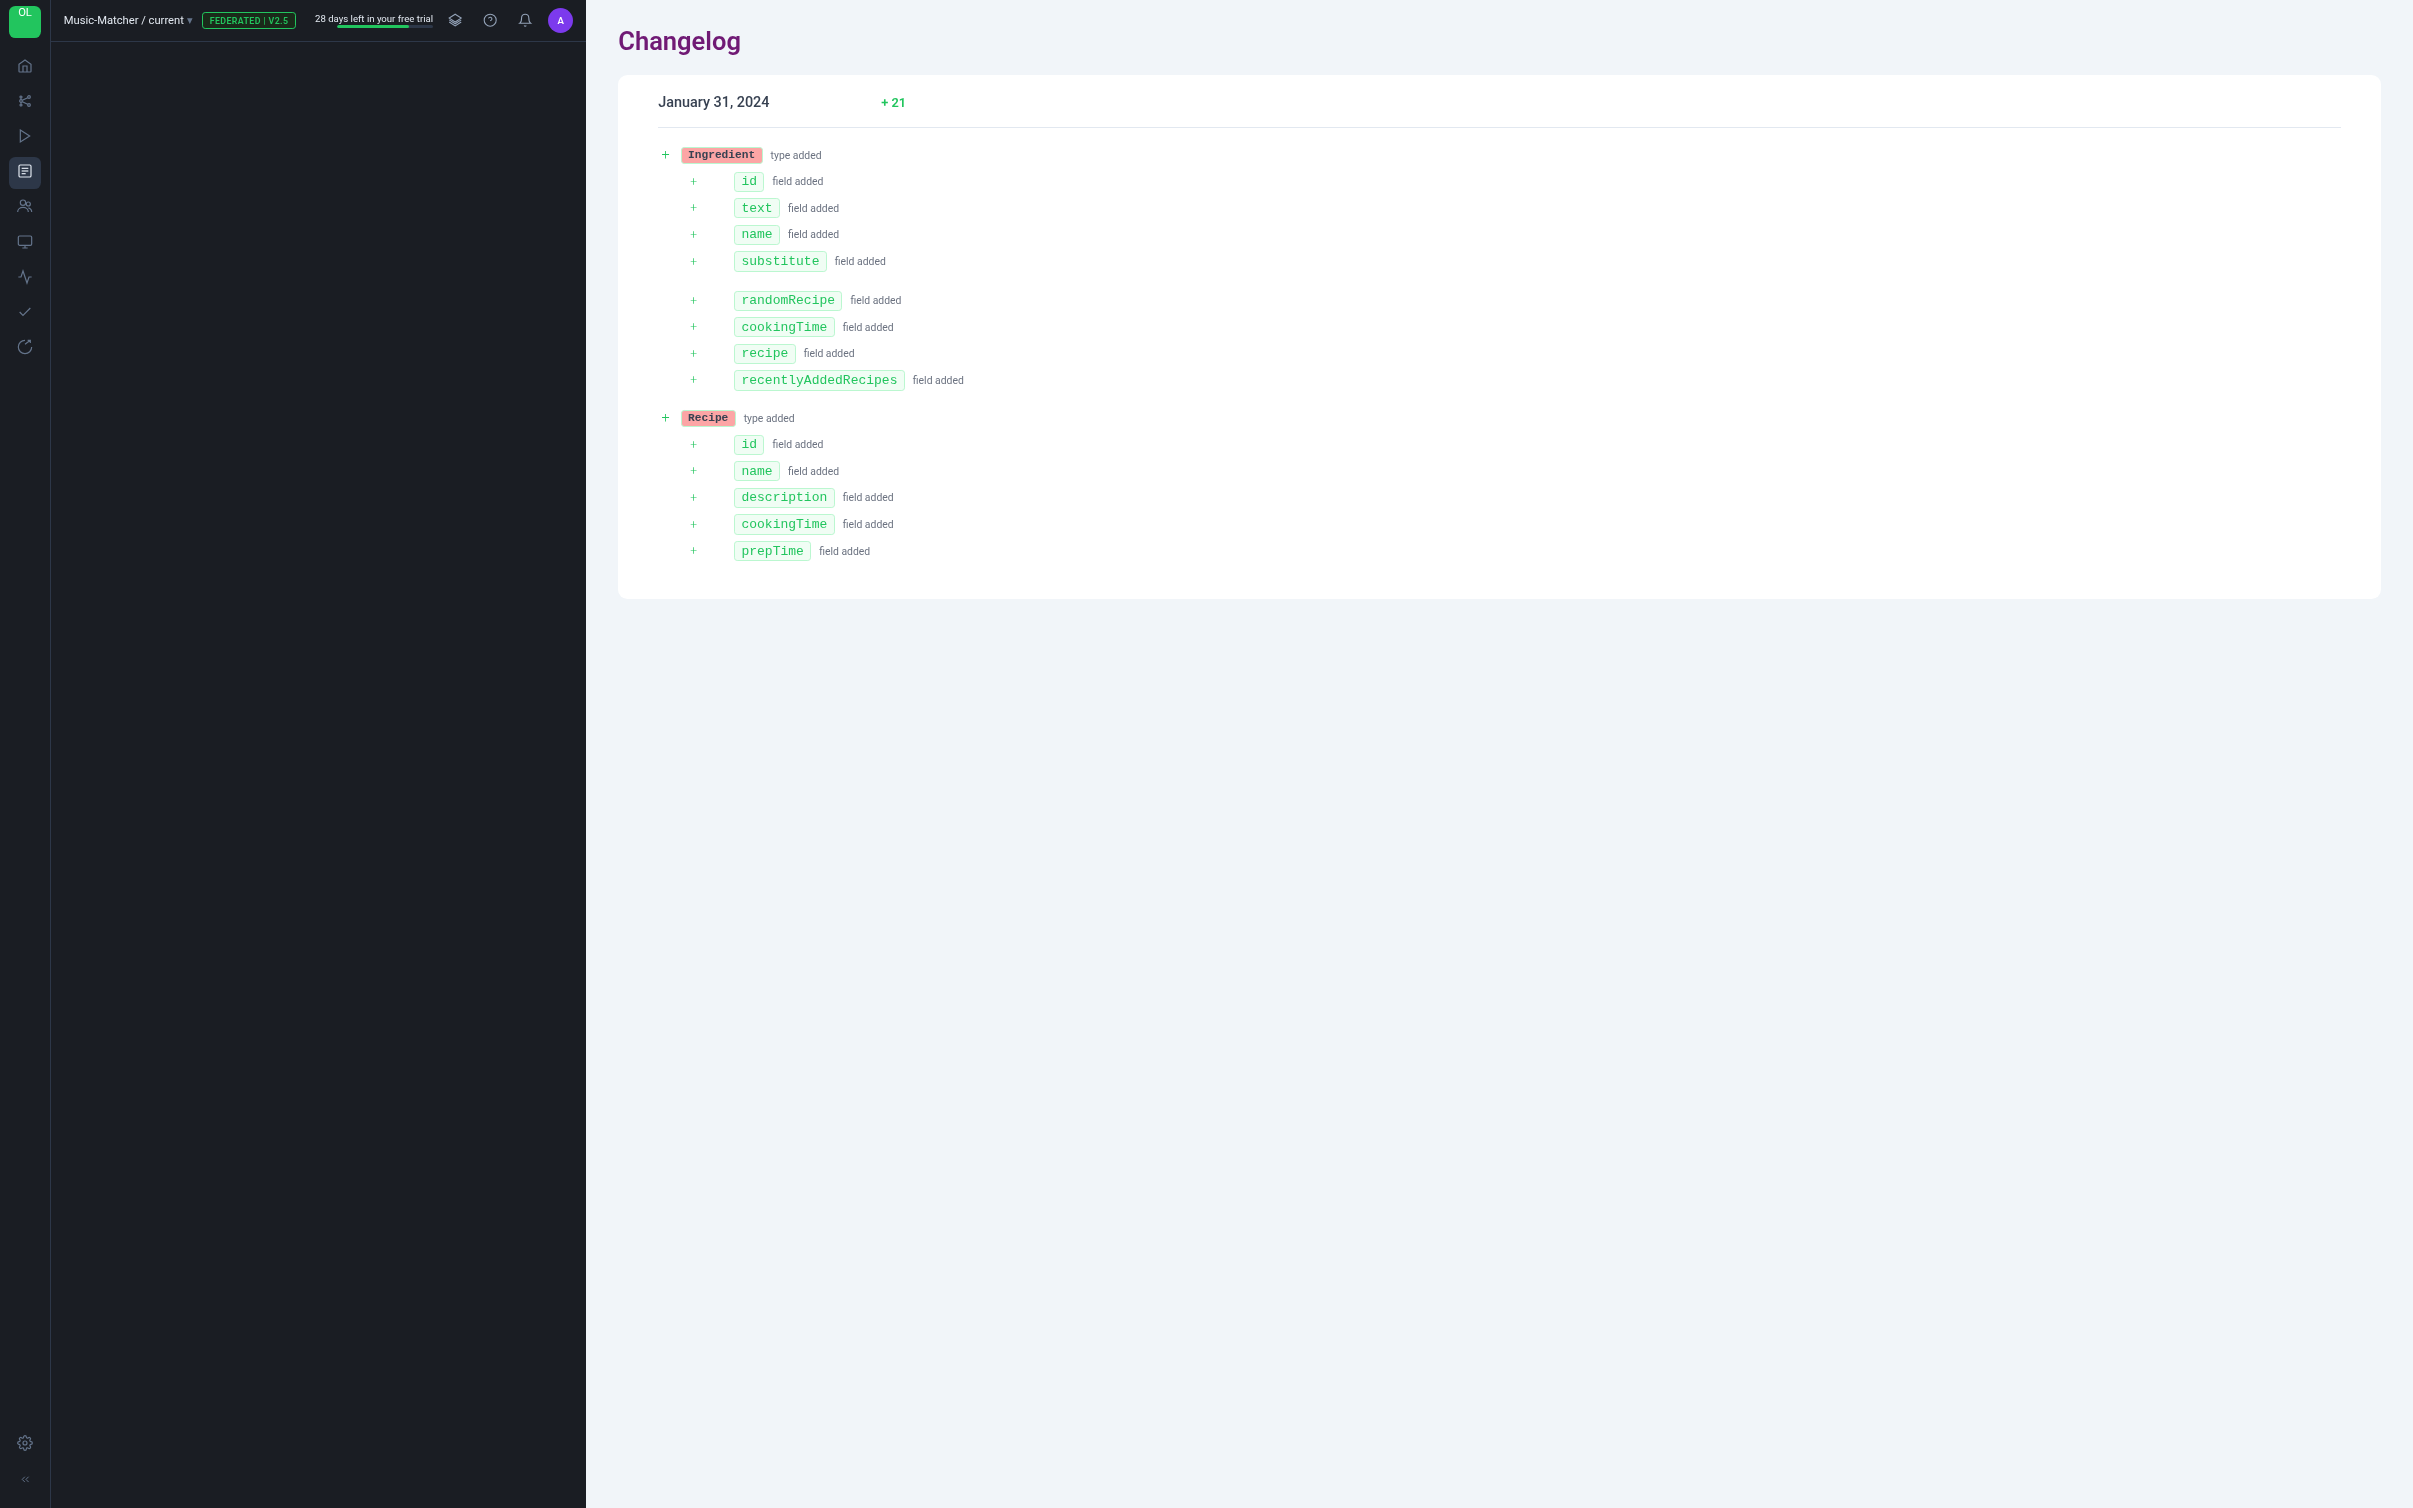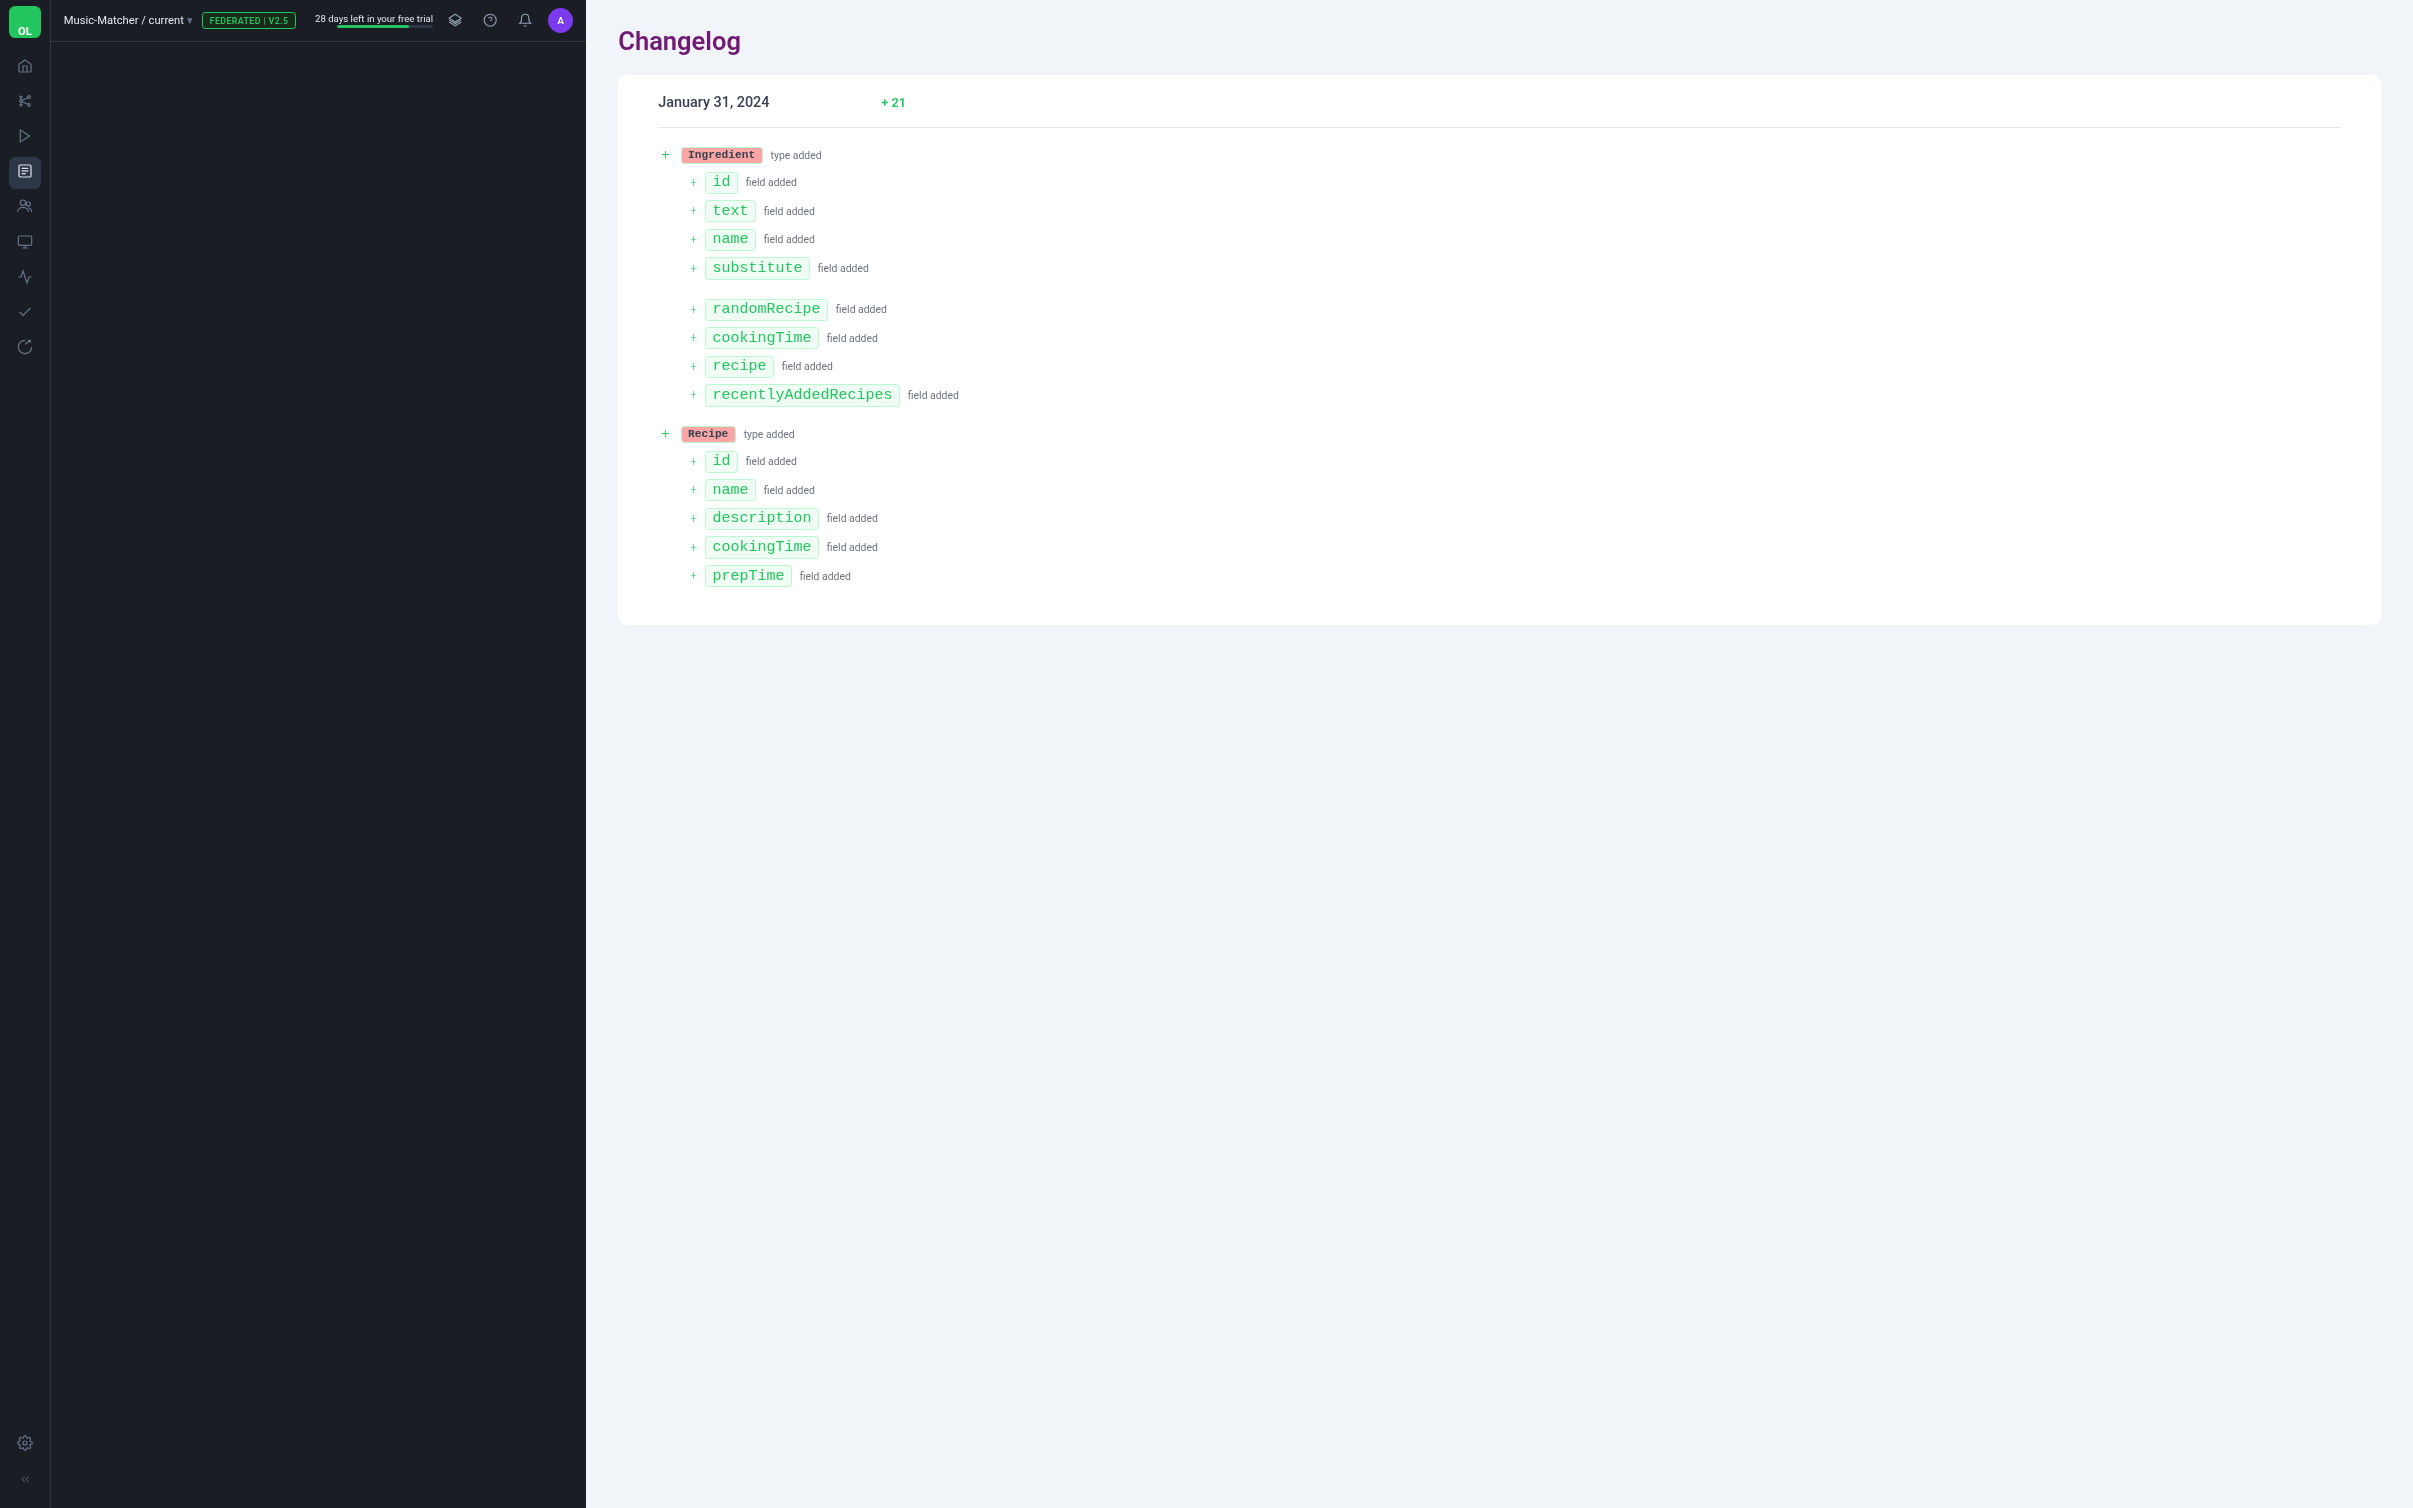--- a/index.html
+++ b/index.html
@@ -23,23 +23,23 @@
       border-right: 0.8px solid #2d3748;
       flex-shrink: 0;
     }
 
     .sidebar-logo {
       width: 32px;
       height: 32px;
       background: #22c55e;
       border-radius: 6.4px;
       display: flex;
-      align-items: flex-end;
+      align-items: flex-start;
       justify-content: center;
-      font-weight: 700;
+      font-weight: 400;
       font-size: 11.2px;
       color: #fff;
       margin-bottom: 6.4px;
       flex-shrink: 0;
     }
 
     .sidebar-nav {
       display: flex;
       flex-direction: column;
       align-items: center;
@@ -318,26 +318,27 @@
     }
 
     .field-row {
       display: flex;
       align-items: center;
       gap: 8px;
     }
 
     .field-badge {
       font-family: 'Courier New', monospace;
-      font-size: 15px;
+      font-size: 13px;
       color: #22c55e;
       background: #f0fdf4;
       border: 0.8px solid #bbf7d0;
       border-radius: 3.2px;
       padding: 1.6px 6.4px;
+      margin-left: 29px;
     }
 
     .field-label {
       font-size: 10.4px;
       color: #6b7280;
     }
   </style>
 </head>
 <body>
 

